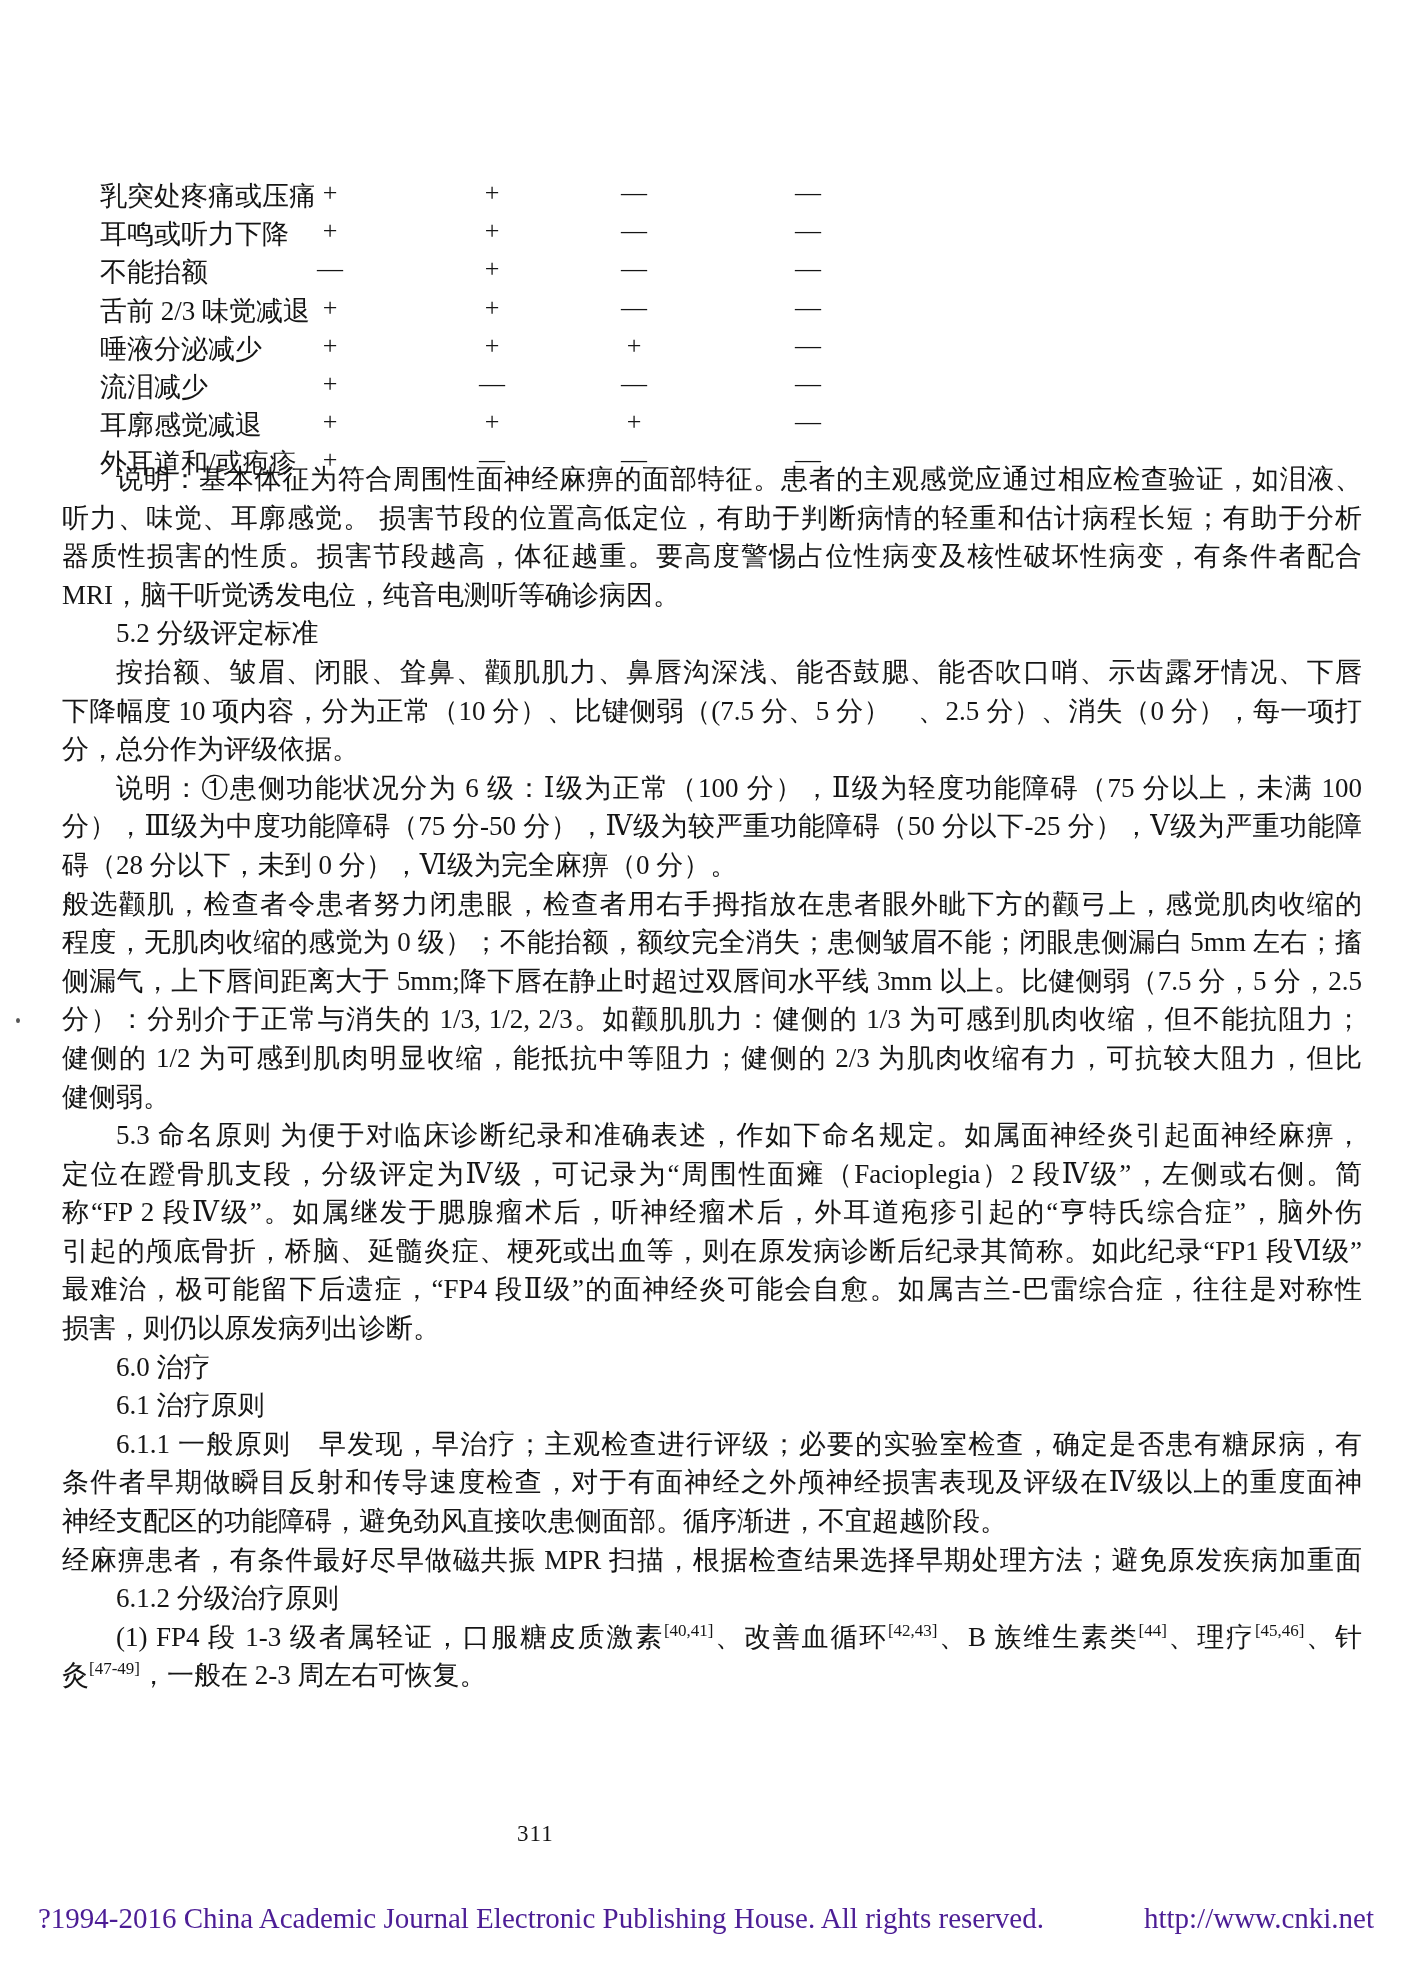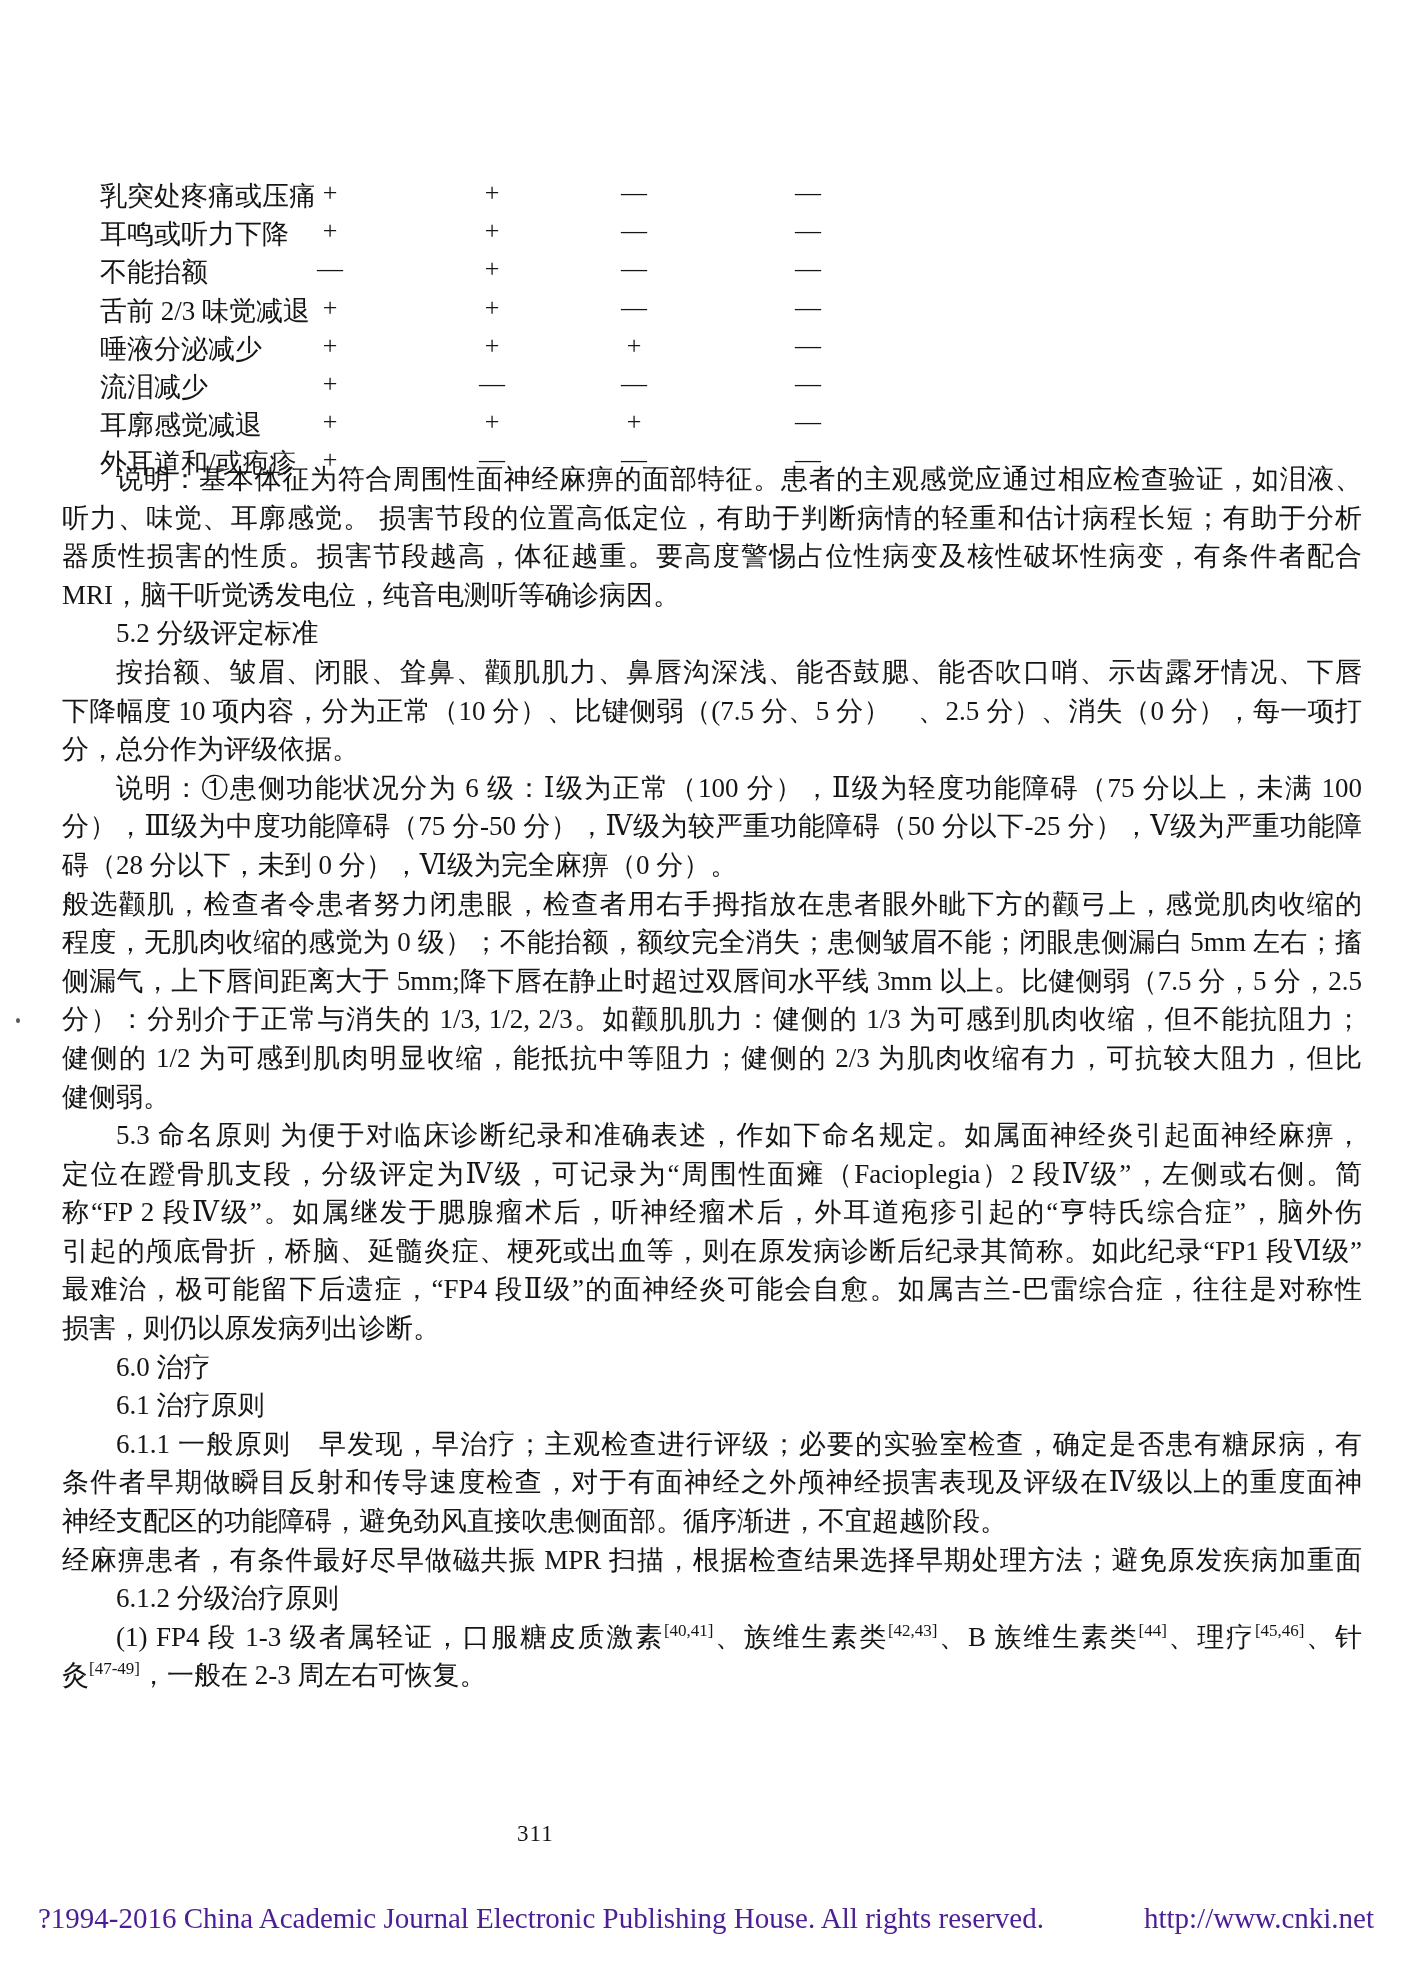--- a/index.html
+++ b/index.html
@@ -123,21 +123,21 @@
       <div class="line j">引起的颅底骨折，桥脑、延髓炎症、梗死或出血等，则在原发病诊断后纪录其简称。如此纪录“FP1 段Ⅵ级”</div>
       <div class="line j">最难治，极可能留下后遗症，“FP4 段Ⅱ级”的面神经炎可能会自愈。如属吉兰-巴雷综合症，往往是对称性</div>
       <div class="line">损害，则仍以原发病列出诊断。</div>
       <div class="line ind">6.0 治疗</div>
       <div class="line ind">6.1 治疗原则</div>
       <div class="line ind j">6.1.1 一般原则　早发现，早治疗；主观检查进行评级；必要的实验室检查，确定是否患有糖尿病，有</div>
       <div class="line j">条件者早期做瞬目反射和传导速度检查，对于有面神经之外颅神经损害表现及评级在Ⅳ级以上的重度面神</div>
       <div class="line">神经支配区的功能障碍，避免劲风直接吹患侧面部。循序渐进，不宜超越阶段。</div>
       <div class="line j">经麻痹患者，有条件最好尽早做磁共振 MPR 扫描，根据检查结果选择早期处理方法；避免原发疾病加重面</div>
       <div class="line ind">6.1.2 分级治疗原则</div>
-      <div class="line ind j"><span>(1) FP4 段 1-3 级者属轻证，口服糖皮质激素</span><span class="sup">[40,41]</span><span>、族维生素类</span><span class="sup">[42,43]</span><span>、B 族维生素类</span><span class="sup">[44]</span><span>、理疗</span><span class="sup">[45,46]</span><span>、针</span></div>
+      <div class="line ind j"><span>(1) FP4 段 1-3 级者属轻证，口服糖皮质激素</span><span class="sup">[40,41]</span><span>、改善血循环</span><span class="sup">[42,43]</span><span>、B 族维生素类</span><span class="sup">[44]</span><span>、理疗</span><span class="sup">[45,46]</span><span>、针</span></div>
       <div class="line"><span>灸</span><span class="sup">[47-49]</span><span>，一般在 2-3 周左右可恢复。</span></div>
     </div>
 
   <div class="pageno">311</div>
 
   <div class="footer">
     <span>?1994-2016 China Academic Journal Electronic Publishing House. All rights reserved.</span>
     <span>http://www.cnki.net</span>
   </div>
 

